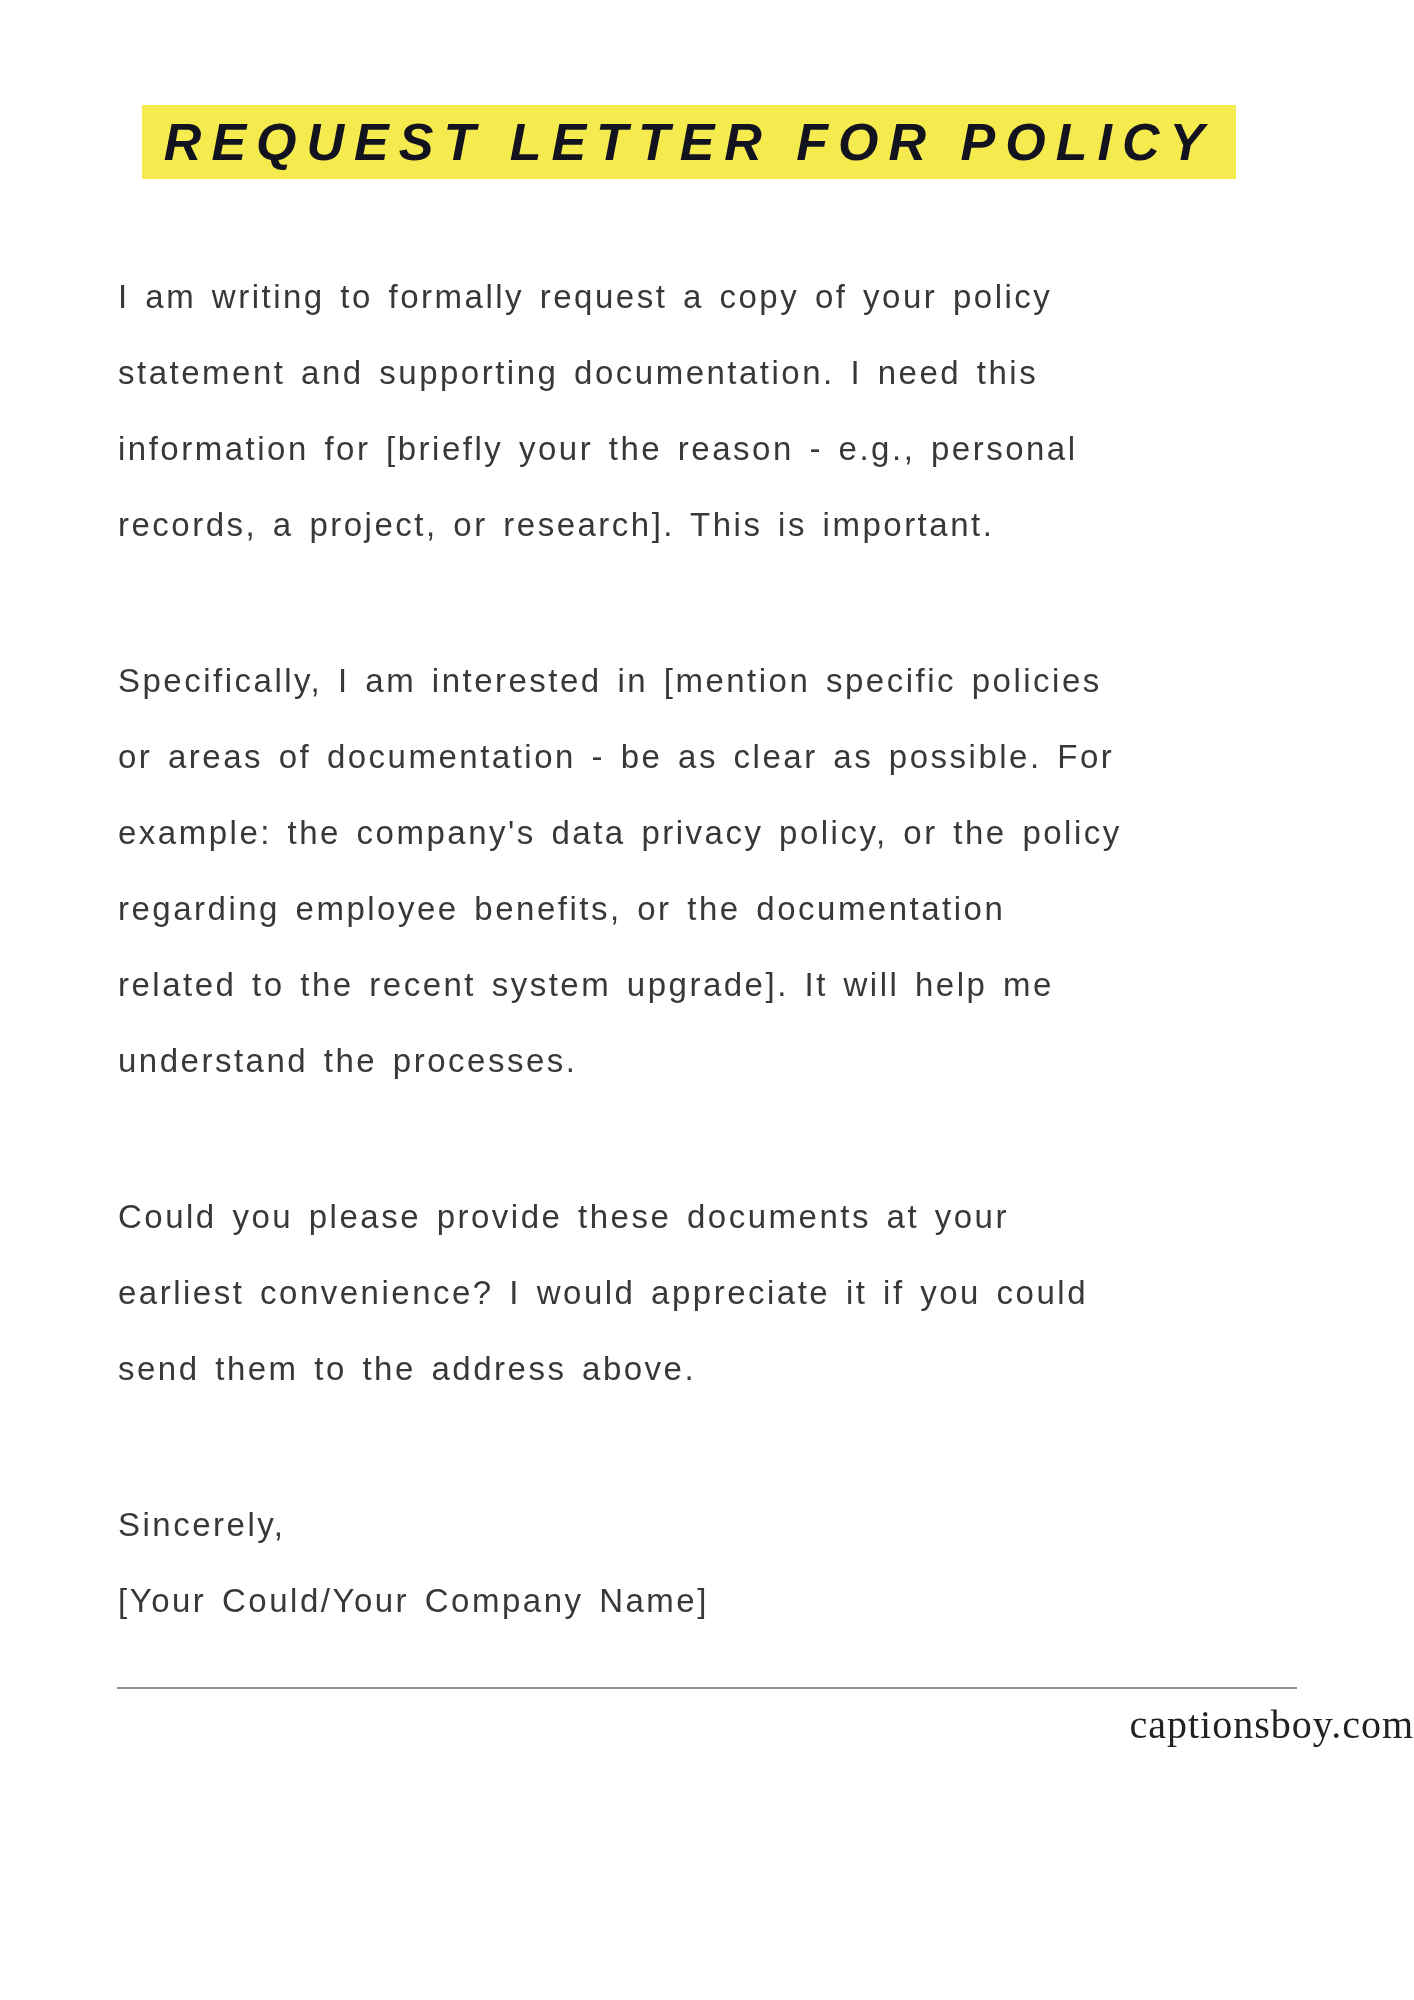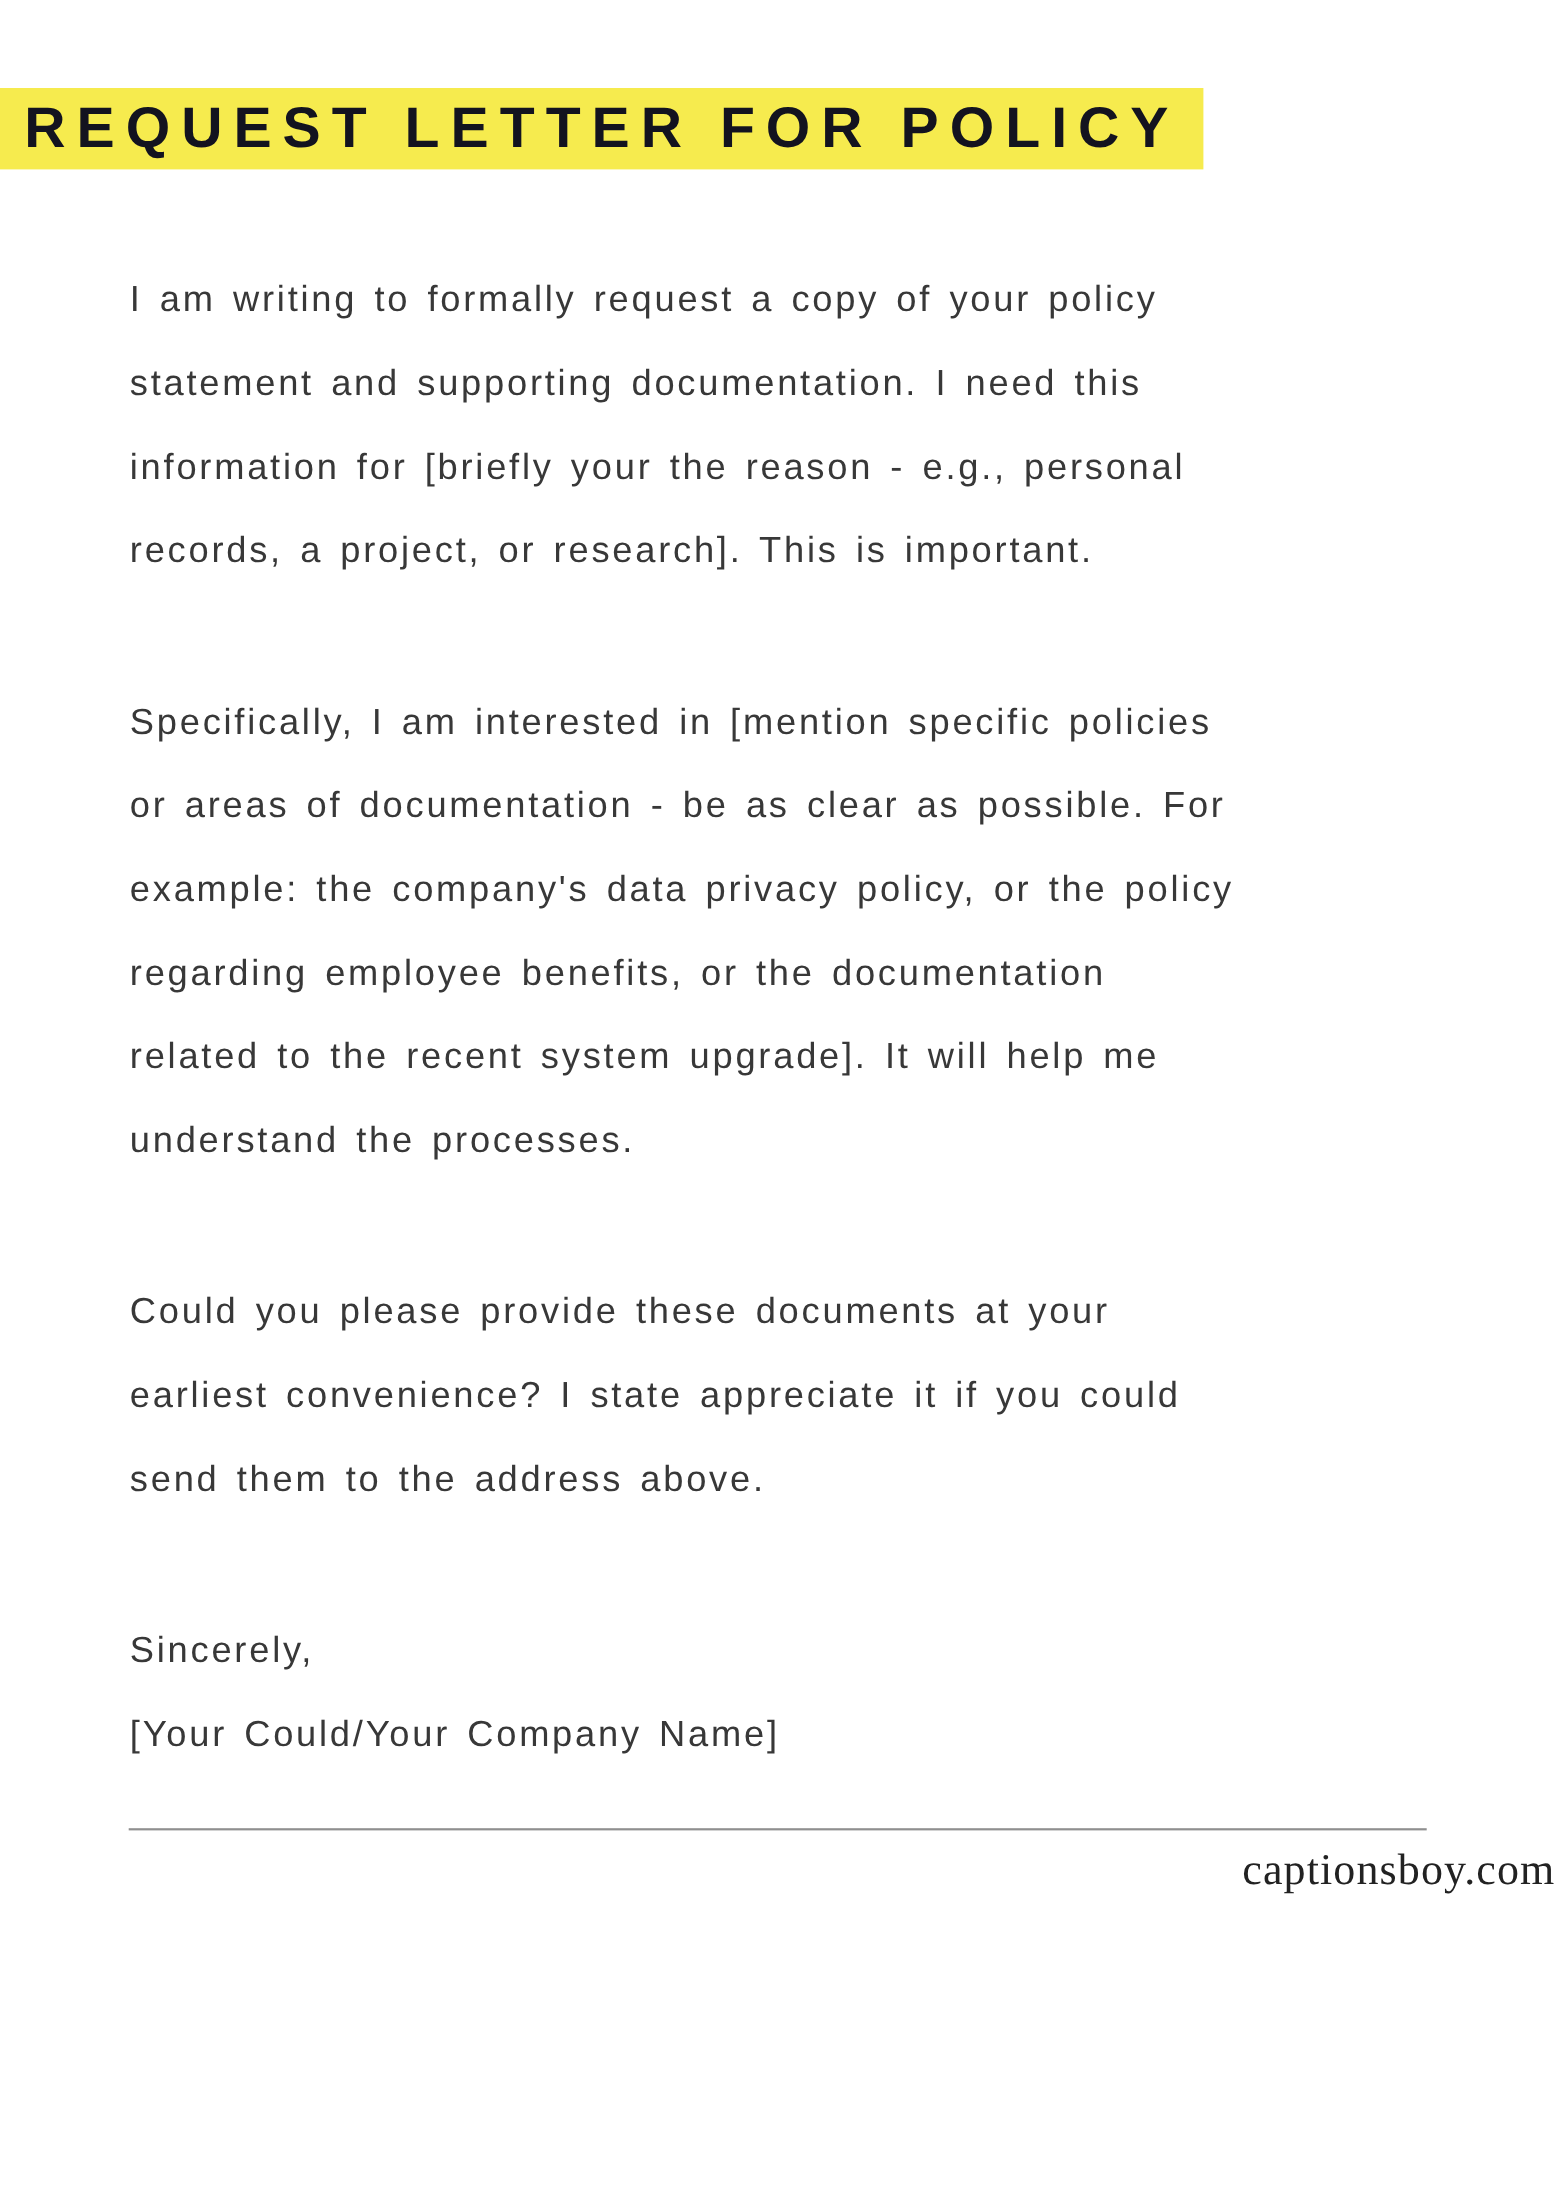--- a/index.html
+++ b/index.html
@@ -10,23 +10,24 @@
   .page {
     position: relative;
     width: 1414px;
     height: 2000px;
     background: #ffffff;
     overflow: hidden;
     font-family: "Liberation Sans", sans-serif;
   }
   
   .title-block {
-    padding-top: 80px;
-    text-align: left;
+    padding-top: 105px;
+    text-align: center;
     margin-right: 36px; 
+    font-style: italic;
   }
   .title-line {
     font-size: 0; 
   }
   .hl {
     display: inline-block;
     background: #F6EB4E;
     color: #13131F;
     font-family: "Liberation Sans", sans-serif;
     font-weight: 700;
@@ -92,21 +93,21 @@
 statement and supporting documentation. I need this
 information for [briefly your the reason - e.g., personal
 records, a project, or research]. This is important.</p>
     <p class="para">Specifically, I am interested in [mention specific policies
 or areas of documentation - be as clear as possible. For
 example: the company's data privacy policy, or the policy
 regarding employee benefits, or the documentation
 related to the recent system upgrade]. It will help me
 understand the processes.</p>
     <p class="para">Could you please provide these documents at your
-earliest convenience? I state appreciate it if you could
+earliest convenience? I would appreciate it if you could
 send them to the address above.</p>
     <p class="closing">Sincerely,</p>
     <p class="signature">[Your Could/Your Company Name]</p>
   </main>
 
   <footer>
     <hr class="divider">
     <div class="footer-site">captionsboy.com</div>
   </footer>
 

